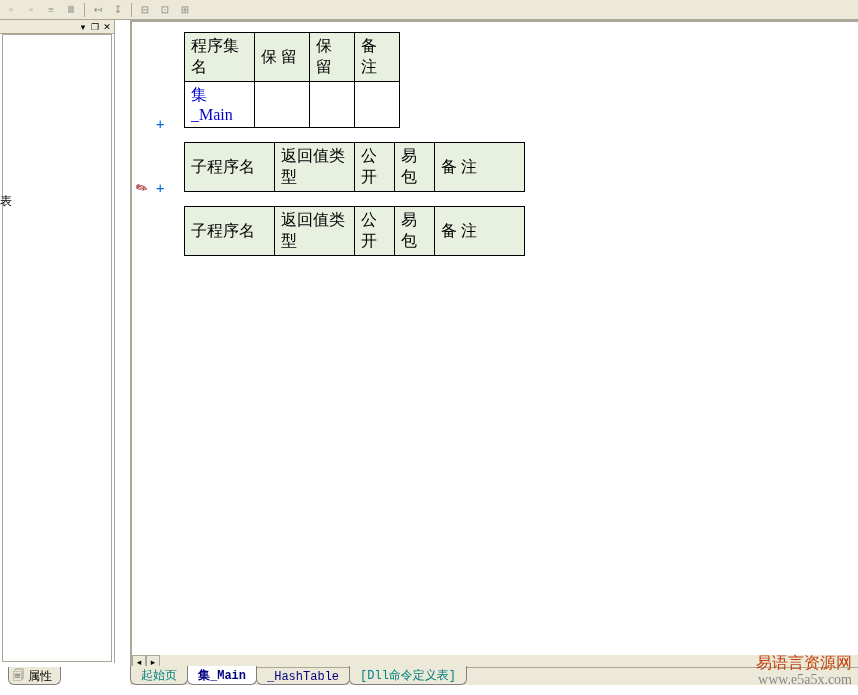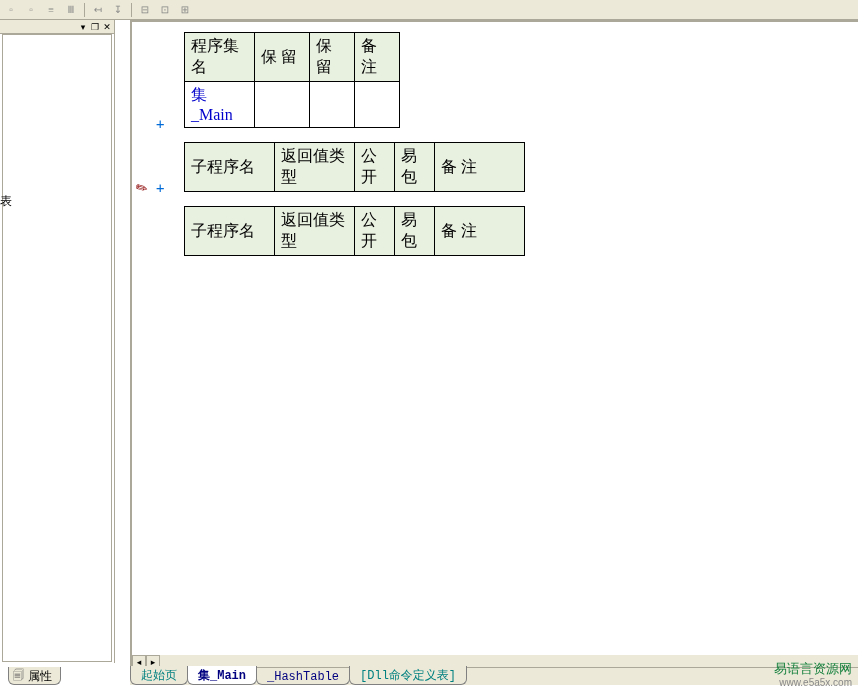--- a/index.html
+++ b/index.html
@@ -234,22 +234,22 @@
 
   
   .watermark {
     position: absolute;
     right: 6px;
     bottom: 6px;
     text-align: right;
     font-family: "SimSun", serif;
     line-height: 1.2;
   }
-  .watermark .line1 { color: #15803d; font-size: 13px; font-family: Liberation Serif, serif; }
-  .watermark .line2 { color: #888; font-size: 10px; font-family: Liberation Sans, sans-serif; }
+  .watermark .line1 { color: #c2410c; font-size: 16px; font-family: Liberation Serif, serif; }
+  .watermark .line2 { color: #888; font-size: 14px; font-family: Liberation Serif, serif; }
 </style>
 </head>
 <body>
 
 <div class="toolbar">
   <div class="tbtn">▫</div>
   <div class="tbtn">▫</div>
   <div class="tbtn">≡</div>
   <div class="tbtn">Ⅲ</div>
   <div class="sep"></div>

